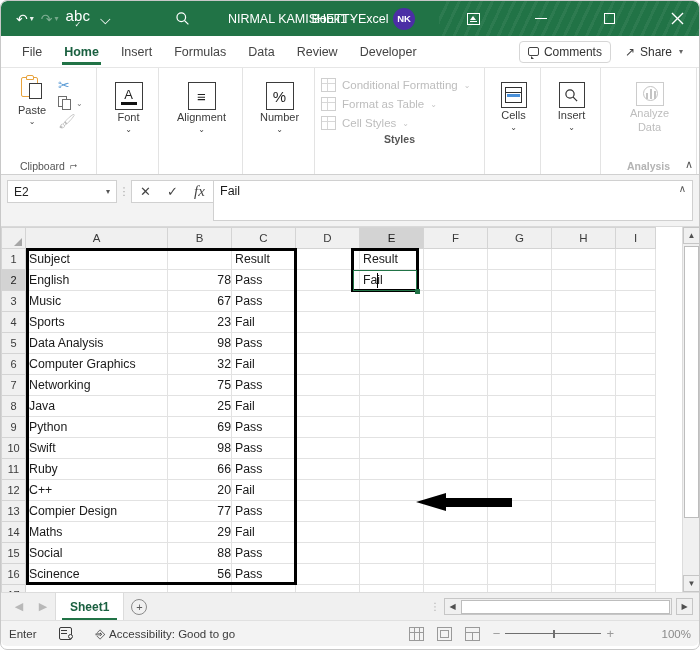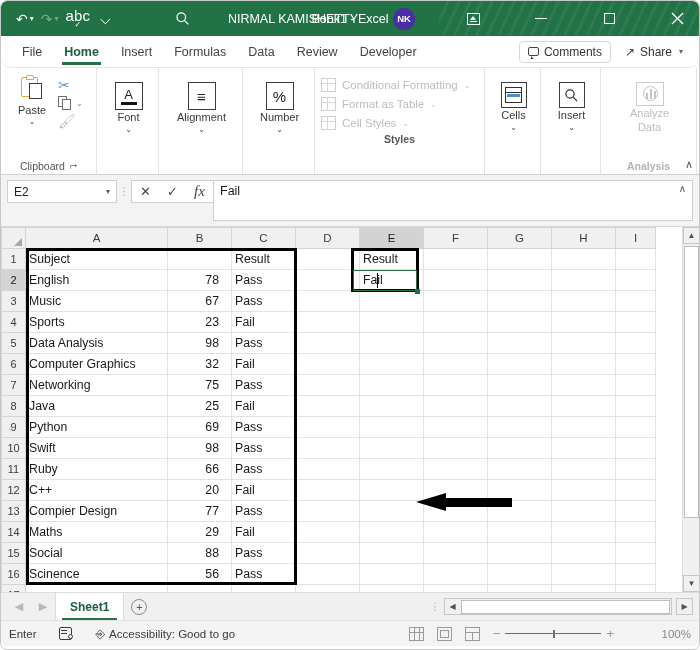--- a/index.html
+++ b/index.html
@@ -83,21 +83,20 @@
     content:""; position:absolute; left:2px; right:2px; top: 7px; height:1.3px; background:#fff;
   }
   .min-gl { width: 12px; height: 1.4px; background: #fff; }
   .max-gl { width: 11px; height: 11px; border: 1.4px solid #fff; }
 
   
   .tabbar {
     height: 32px; display: flex; align-items: center;
     background: #ffffff; padding-left: 10px;
     border-bottom: 1px solid #e6e6e6;
-    border-radius: 10px;
   }
   .tab {
     position: relative; padding: 0 11px; height: 32px;
     display: flex; align-items: center; font-size: 12.5px; color: #444444;
   }
   .tab.active { color: #1a6040; font-weight: bold; }
   .tab.active::after {
     content: ""; position: absolute; left: 9px; right: 9px; bottom: 3px;
     height: 2.5px; background: #217346;
   }
@@ -241,21 +240,21 @@
   .rowhdr {
     width: 24px; height: 21px; background: #f0f0f0; border: 1px solid #d4d4d4;
     font-size: 11px; color: #3b3b3b; text-align: center; font-weight: normal;
   }
   .rowhdr.sel { background: #d3d3d3; color:#1a1a1a; }
   td.cell {
     height: 21px; border-right: 1px solid #e2e2e2; border-bottom: 1px solid #e2e2e2;
     font-size: 12.3px; color: #1a1a1a; padding: 0 3px; overflow: hidden;
     white-space: nowrap; background: #fff;
   }
-  td.cell.num { text-align: right; padding-right: 12px; }
+  td.cell.num { text-align: right; padding-right: 0; }
   .corner-cell {
     width: 24px; height: 21px; background: #f0f0f0; border: 1px solid #d4d4d4; position: relative;
   }
   .corner-cell::after {
     content:""; position:absolute; right:3px; bottom:2px;
     border-left: 8px solid transparent; border-bottom: 8px solid #a6a6a6;
   }
 
   
   .outline-main {

